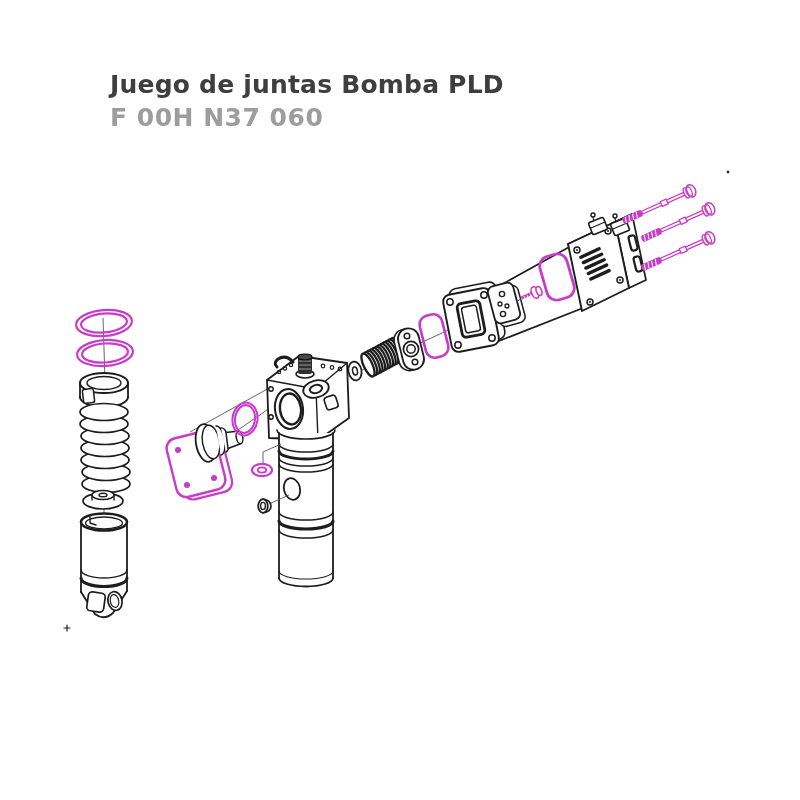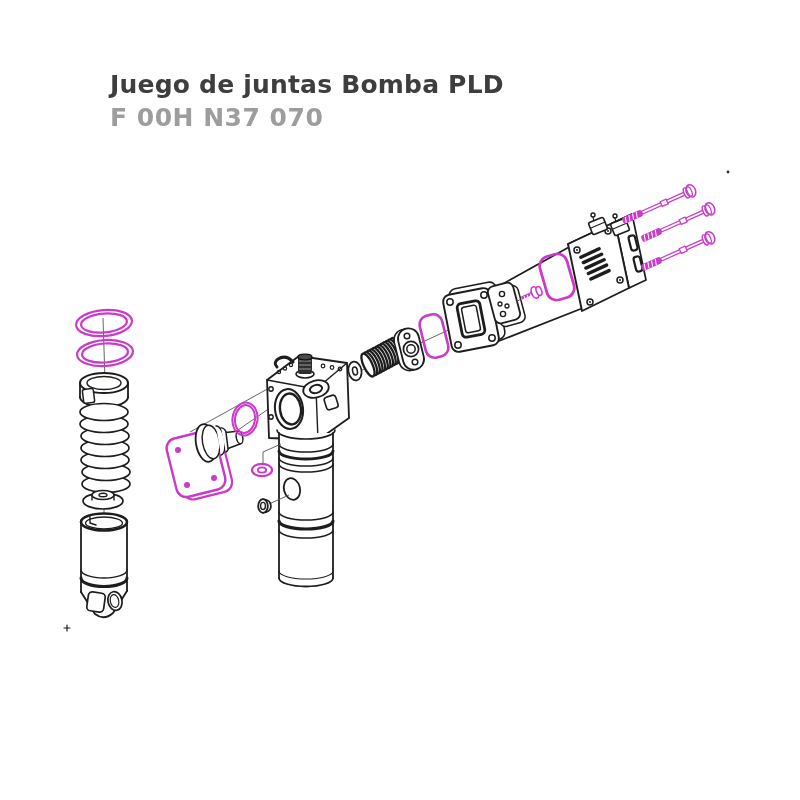--- a/index.html
+++ b/index.html
@@ -294,15 +294,15 @@
         <ellipse class="mg fw" stroke-width="1.6" cx="76.5" cy="0" rx="4.6" ry="6.4"></ellipse>
         <ellipse class="mg" stroke-width="1.2" cx="75" cy="0" rx="2.1" ry="5"></ellipse>
       </g>
 
       <circle fill="#2a2a2a" cx="728" cy="172" r="1.4"></circle>
     </g>
   </svg>
 
   <header>
     <h1>Juego de juntas Bomba PLD</h1>
-    <div class="partnum">F 00H N37 070</div>
+    <div class="partnum">F 00H N37 060</div>
   </header>
 </div>
 
 </body></html>

